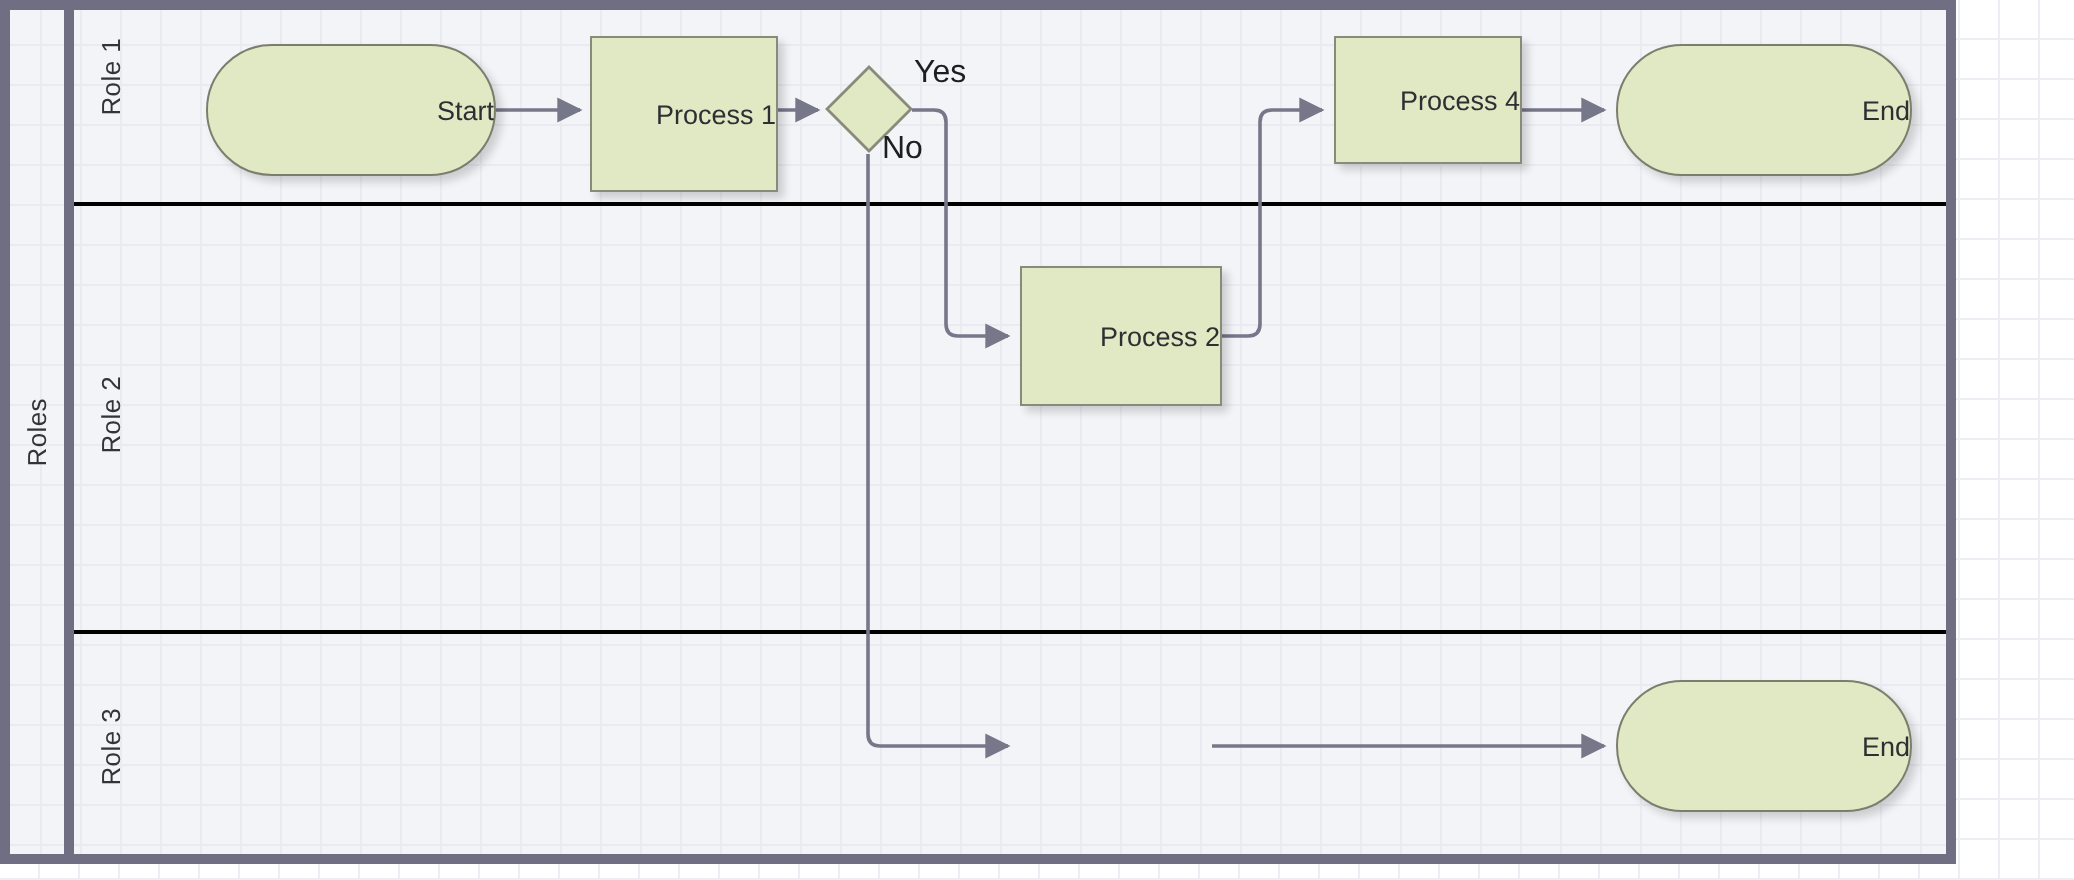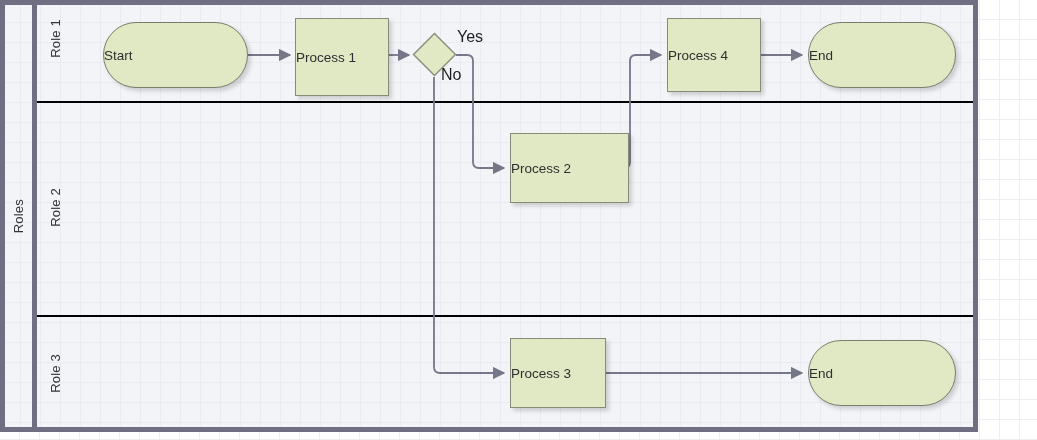--- a/index.html
+++ b/index.html
@@ -72,21 +72,21 @@
     border-top: 2px solid #000000;
   }
   
   #wires { position: absolute; left: 0; top: 0; width: 1037px; height: 440px; pointer-events: none; }
   
   .node {
     position: absolute;
     background: #e1e8c4;
     border: 1px solid #8a8a7a;
     box-shadow: 3px 3px 4px rgba(0,0,0,.16);
-    display: flex; align-items: center; justify-content: flex-start;
+    display: flex; align-items: center; justify-content: flex-end;
     font-size: 13.5px;
     color: #2f2f33;
     text-align: center;
   }
   .node.terminator { border-radius: 999px; border-color: #7d7d6e; }
   .node.diamond {
     background: transparent; border: none; box-shadow: none;
   }
   .diamond-shape {
     position: absolute; left: 0; top: 0;
@@ -157,35 +157,32 @@
   <div class="node" style="left:295px; top:18px; width:94px; height:78px;">
     <span>Process 1</span>
   </div>
 
   <div class="node diamond" style="left:412px; top:32px; width:45px; height:45px;">
     <svg class="diamond-shape" viewBox="0 0 45 45">
       <polygon points="22.5,1.5 43.5,22.5 22.5,43.5 1.5,22.5" fill="#e1e8c4" stroke="#8a8a7a" stroke-width="1.4"></polygon>
     </svg>
   </div>
 
-  <div class="node" style="left:667px; top:18px; width:94px; height:74px;">
+  <div class="node" style="left:667px; top:18px; width:94px; height:64px;">
     <span>Process 4</span>
   </div>
 
   <div class="node terminator" style="left:808px; top:22px; width:148px; height:66px;">
     <span>End</span>
   </div>
 
-  <div class="node" style="left:510px; top:133px; width:119px; height:70px;">
+  <div class="node" style="left:510px; top:133px; width:101px; height:70px;">
     <span>Process 2</span>
   </div>
 
-  <div class="node" style="left:510px; top:338px; width:96px; height:70px;">
-    <span>Process 3</span>
-  </div>
 
   <div class="node terminator" style="left:808px; top:340px; width:148px; height:66px;">
     <span>End</span>
   </div>
 
   <span class="edge-label" style="left:457px; top:28px;">Yes</span>
   <span class="edge-label" style="left:441px; top:66px;">No</span>
 
 </div>
 

